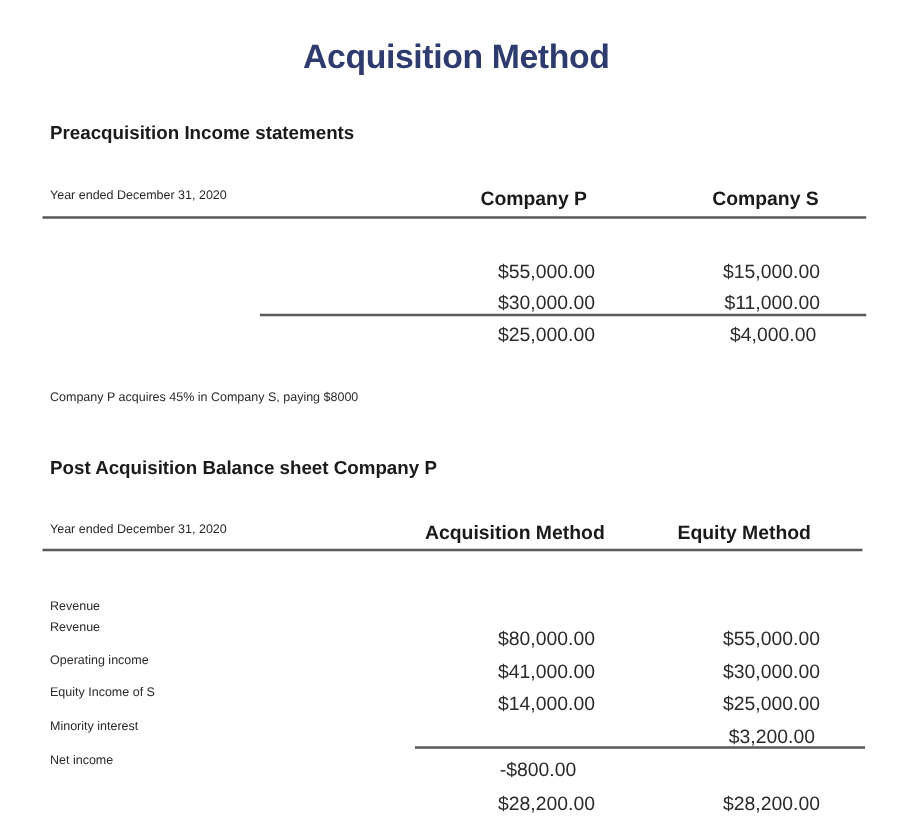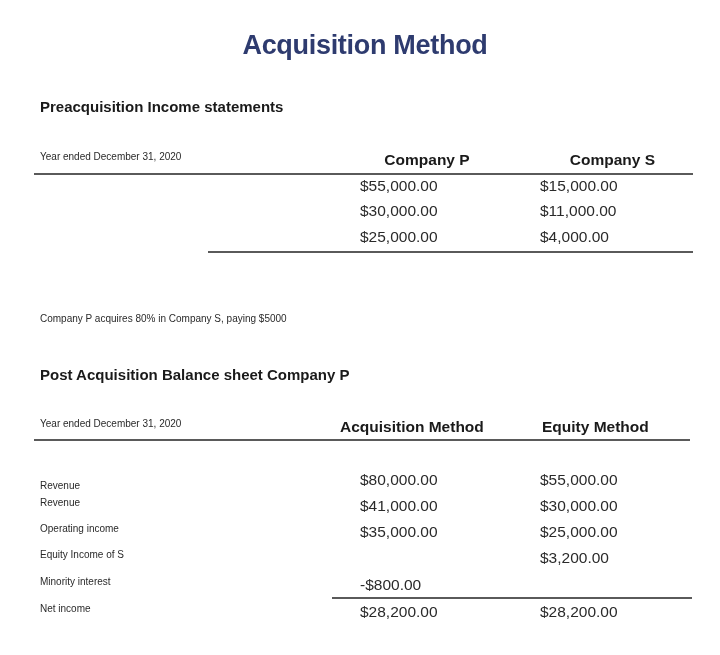--- a/index.html
+++ b/index.html
@@ -12,21 +12,21 @@
     .title {
       left: 0; width: 730px; top: 30px; text-align: center;
       font-size: 27px; font-weight: bold; color: #2e3b6f;
       letter-spacing: -0.3px;
     }
     .section {
       font-size: 15px; font-weight: bold; color: #1a1a1a;
     }
     .txt { font-size: 10px; color: #2a2a2a; }
     .hdr { font-size: 15.5px; font-weight: bold; color: #1a1a1a; }
-    .num { font-size: 15.5px; color: #2a2a2a; text-align: left; }
+    .num { font-size: 15.5px; color: #2a2a2a; text-align: right; margin-top: 32px; }
     .rule { position: absolute; height: 2px; background: #5a5a5a; }
   </style>
 </head>
 <body>
 
 <div class="abs title">Acquisition Method</div>
 
 <div class="abs section" style="left:40px; top:98px;">Preacquisition Income statements</div>
 
 <div class="abs txt" style="left:40px; top:151px;">Year ended December 31, 2020</div>
@@ -35,39 +35,39 @@
 <div class="rule" style="left:34px; top:173px; width:659px;"></div>
 
 <div class="abs num" style="left:360px; top:177px; width:116px;">$55,000.00</div>
 <div class="abs num" style="left:540px; top:177px; width:116px;">$15,000.00</div>
 <div class="abs num" style="left:360px; top:202px; width:116px;">$30,000.00</div>
 <div class="abs num" style="left:540px; top:202px; width:116px;">$11,000.00</div>
 <div class="abs num" style="left:360px; top:228px; width:116px;">$25,000.00</div>
 <div class="abs num" style="left:540px; top:228px; width:113px;">$4,000.00</div>
 <div class="rule" style="left:208px; top:251px; width:485px;"></div>
 
-<div class="abs txt" style="left:40px; top:313px;">Company P acquires 80% in Company S, paying $5000</div>
+<div class="abs txt" style="left:40px; top:313px;">Company P acquires 45% in Company S, paying $8000</div>
 
 <div class="abs section" style="left:40px; top:366px;">Post Acquisition Balance sheet Company P</div>
 
 <div class="abs txt" style="left:40px; top:418px;">Year ended December 31, 2020</div>
 <div class="abs hdr" style="left:340px; top:418px;">Acquisition Method</div>
 <div class="abs hdr" style="left:542px; top:418px;">Equity Method</div>
 <div class="rule" style="left:34px; top:439px; width:656px;"></div>
 
 <div class="abs txt" style="left:40px; top:480px;">Revenue</div>
 <div class="abs txt" style="left:40px; top:497px;">Revenue</div>
 <div class="abs txt" style="left:40px; top:523px;">Operating income</div>
 <div class="abs txt" style="left:40px; top:549px;">Equity Income of S</div>
 <div class="abs txt" style="left:40px; top:576px;">Minority interest</div>
 <div class="abs txt" style="left:40px; top:603px;">Net income</div>
 
 <div class="abs num" style="left:360px; top:471px; width:116px;">$80,000.00</div>
 <div class="abs num" style="left:360px; top:497px; width:116px;">$41,000.00</div>
-<div class="abs num" style="left:360px; top:523px; width:116px;">$35,000.00</div>
+<div class="abs num" style="left:360px; top:523px; width:116px;">$14,000.00</div>
 <div class="abs num" style="left:360px; top:576px; width:101px;">-$800.00</div>
 <div class="rule" style="left:332px; top:597px; width:360px;"></div>
 <div class="abs num" style="left:360px; top:603px; width:116px;">$28,200.00</div>
 
 <div class="abs num" style="left:540px; top:471px; width:116px;">$55,000.00</div>
 <div class="abs num" style="left:540px; top:497px; width:116px;">$30,000.00</div>
 <div class="abs num" style="left:540px; top:523px; width:116px;">$25,000.00</div>
 <div class="abs num" style="left:540px; top:549px; width:112px;">$3,200.00</div>
 <div class="abs num" style="left:540px; top:603px; width:116px;">$28,200.00</div>
 

